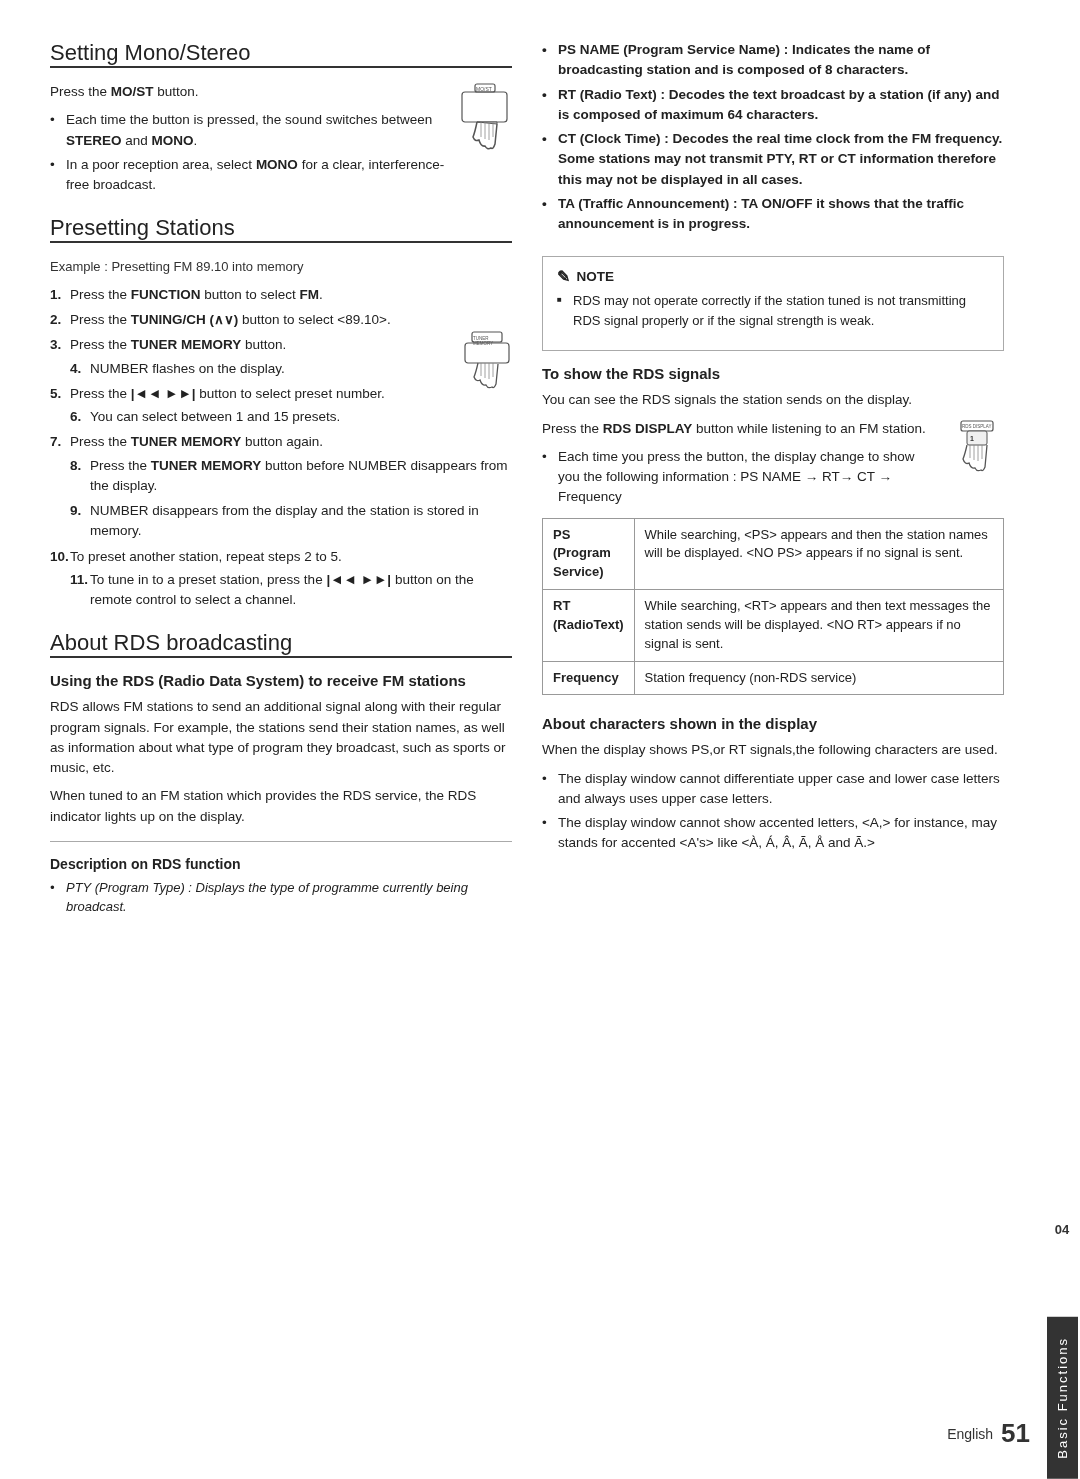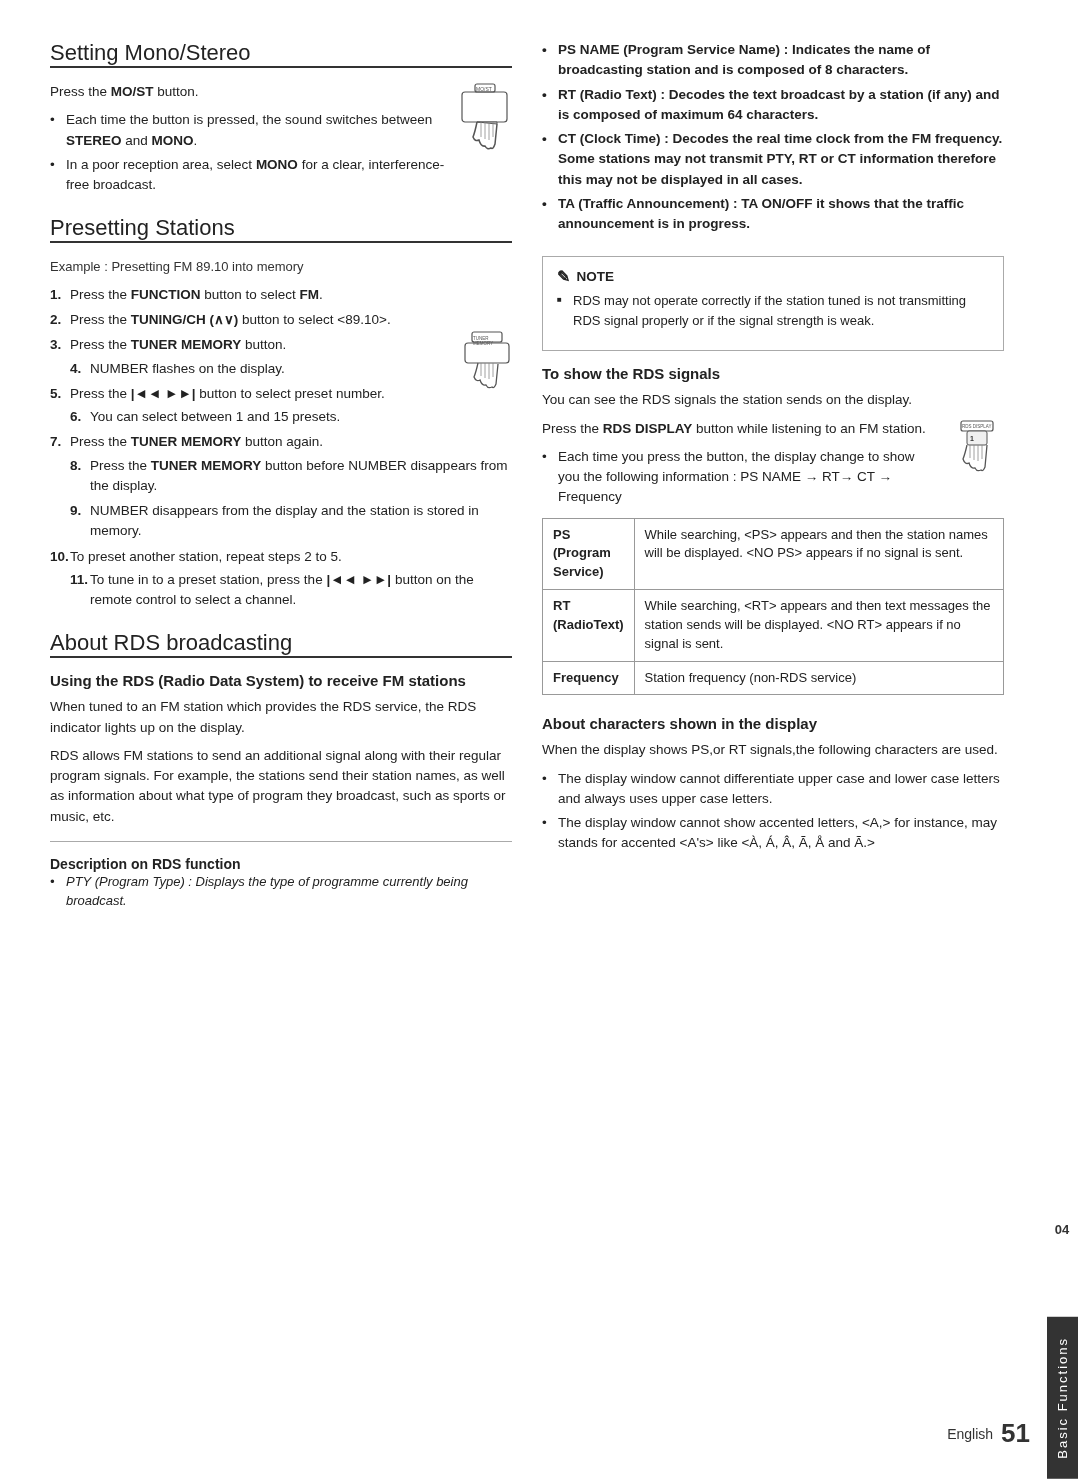--- a/index.html
+++ b/index.html
@@ -67,20 +67,21 @@
       margin-bottom: 14px;
     }
     h3.sub-title {
       font-size: 15px;
       font-weight: bold;
       margin-bottom: 8px;
     }
     h4.sub-sub-title {
       font-size: 14px;
       font-weight: bold;
+      margin-bottom: 6px;
     }
     p {
       font-size: 13.5px;
       line-height: 1.5;
       margin-bottom: 8px;
     }
     ul {
       list-style: none;
       margin-bottom: 10px;
     }
@@ -283,22 +284,22 @@
             </ul>
           </li>
         </ol>
       </div>
 
       <div class="section-block">
         <h2 class="section-title">About RDS broadcasting</h2>
         <h3 class="sub-title">
           <span>Using the RDS (Radio Data System) to receive FM stations</span>
         </h3>
+        <p>RDS allows FM stations to send an additional signal along with their regular program signals. For example, the stations send their station names, as well as information about what type of program they broadcast, such as sports or music, etc.</p>
         <p>When tuned to an FM station which provides the RDS service, the RDS indicator lights up on the display.</p>
-        <p>RDS allows FM stations to send an additional signal along with their regular program signals. For example, the stations send their station names, as well as information about what type of program they broadcast, such as sports or music, etc.</p>
         <hr class="divider">
         <h4 class="sub-sub-title">Description on RDS function</h4>
         <ul>
           <li style="font-size:13px;font-style:italic;">PTY (Program Type) : Displays the type of programme currently being broadcast.</li>
         </ul>
       </div>
 
     </div>
 
     <div class="right-column">

